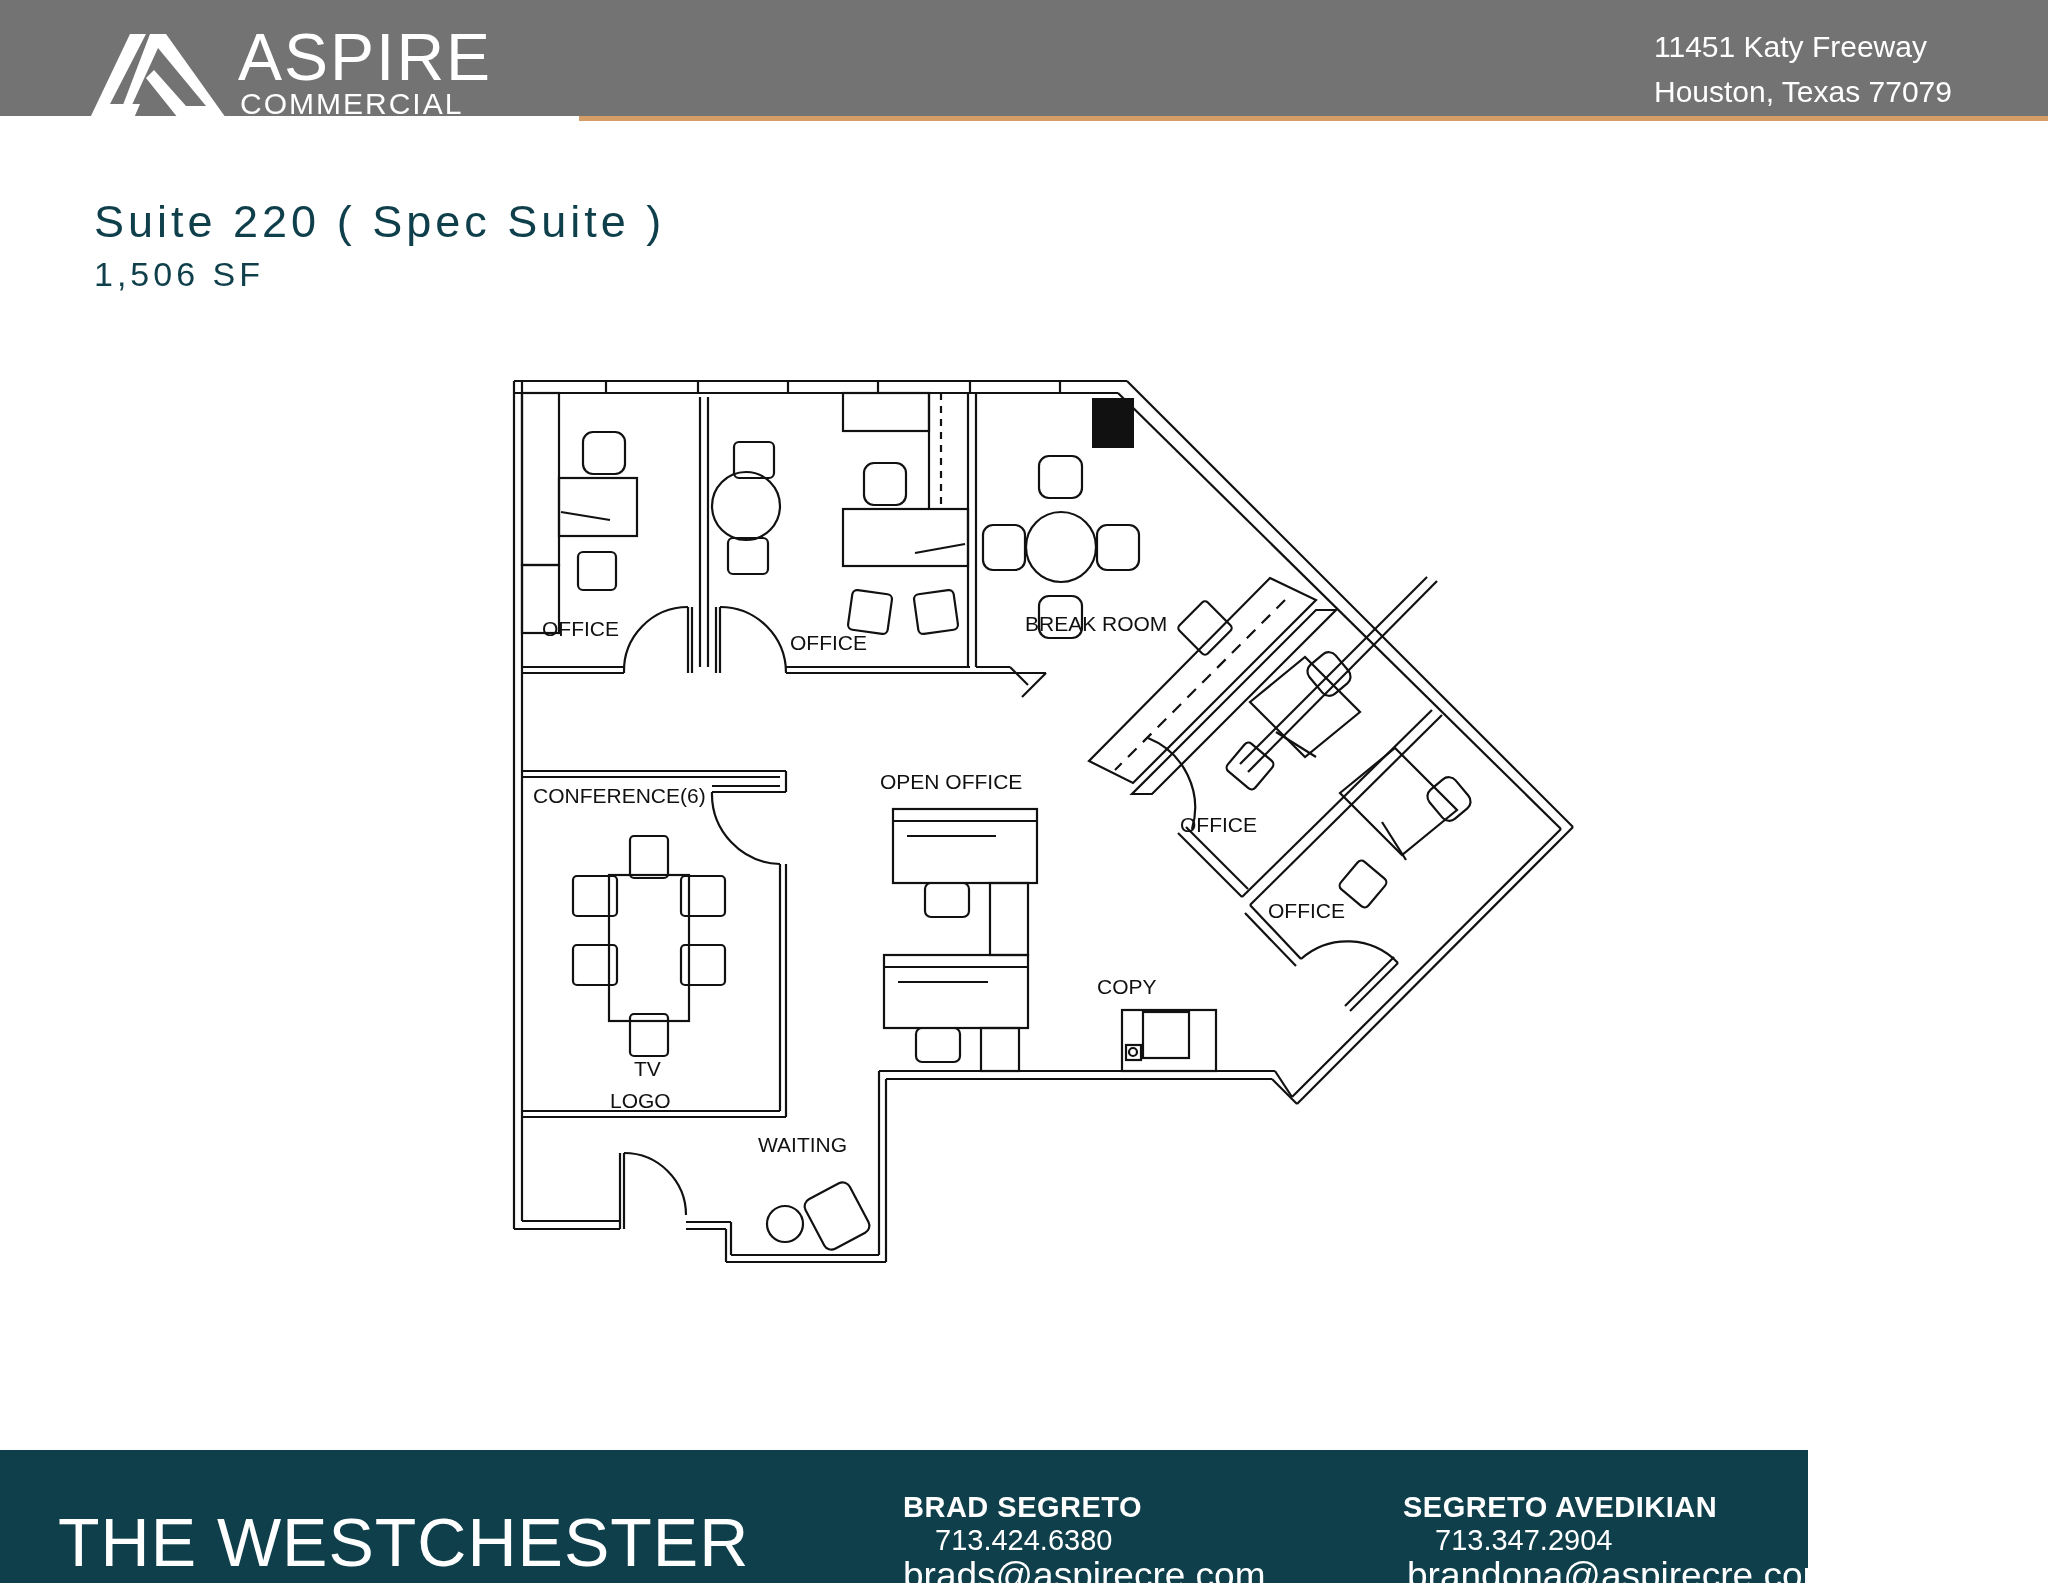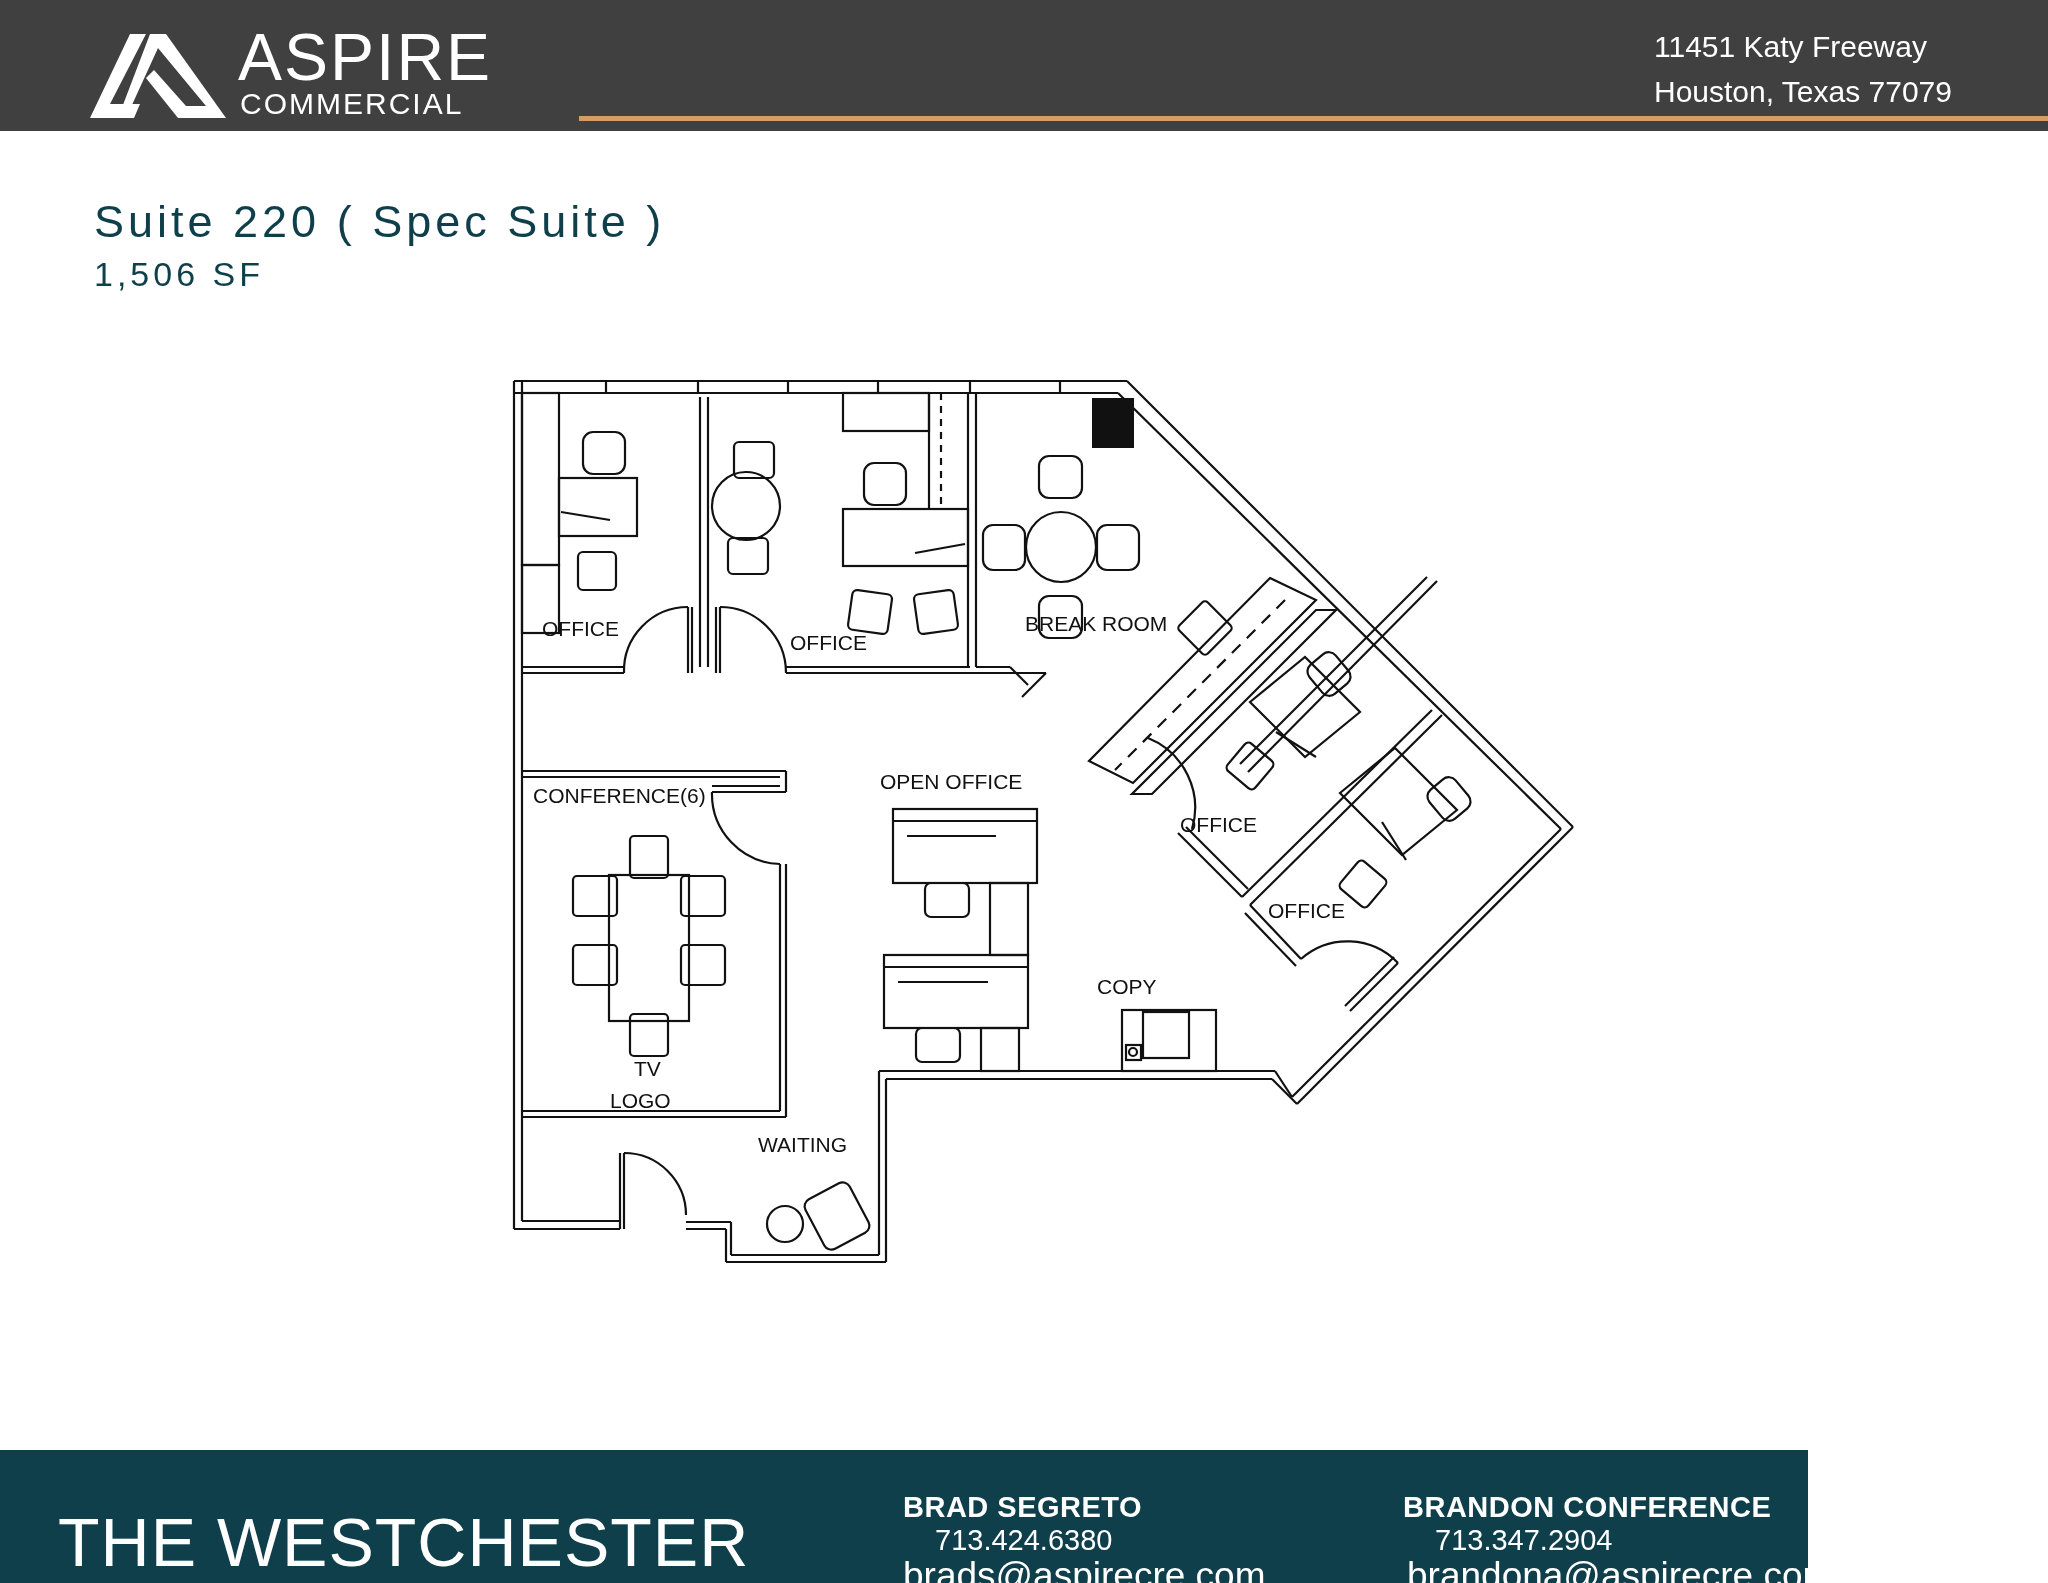--- a/index.html
+++ b/index.html
@@ -1,18 +1,18 @@
 <!DOCTYPE html>
 <html><head>
 <meta charset="utf-8">
 <style>
   * { margin:0; padding:0; box-sizing:border-box; }
   html, body { width:2048px; height:1583px; background:#ffffff; overflow:hidden; }
   body { position:relative; font-family:"Liberation Sans", sans-serif; }
-  .header { position:absolute; left:0; top:0; width:2048px; height:131px; background:#404040; }
+  .header { position:absolute; left:0; top:0; width:2048px; height:116px; background:#737373; }
   .logo-mark { position:absolute; left:90px; top:34px; width:136px; height:84px; }
   .brand-name { position:absolute; left:238px; top:22px; color:#ffffff; font-size:66px; font-weight:400; letter-spacing:2px; line-height:70px; }
   .brand-sub { position:absolute; left:240px; top:88px; color:#ffffff; font-size:30px; font-weight:300; letter-spacing:2px; line-height:32px; }
   .gold-line { position:absolute; left:579px; top:116px; width:1469px; height:5px; background:#d49e66; }
   .address { position:absolute; right:96px; top:24px; color:#ffffff; text-align:left; font-size:30px; line-height:45px; }
   .suite-title { position:absolute; left:94px; top:196px; color:#0e3f4b; font-size:45px; letter-spacing:4px; line-height:52px;text-align:right; }
   .suite-area { position:absolute; left:94px; top:250px; color:#0e3f4b; font-size:34px; letter-spacing:4px; line-height:48px; }
   .plan { position:absolute; left:0; top:0; width:2048px; height:1583px; pointer-events:none; }
   .plan text { font-family:"Liberation Sans", sans-serif; font-size:21px; fill:#111; }
   .footer { position:absolute; left:0; top:1450px; width:1808px; height:210px; background:#0e3f4b; }
@@ -225,17 +225,17 @@
 </svg>
 
 <div class="footer">
   <div class="building">THE WESTCHESTER</div>
   <div class="contact" style="left:903px;">
     <div class="name">BRAD SEGRETO</div>
     <div class="phone">713.424.6380</div>
     <div class="email">brads@aspirecre.com</div>
   </div>
   <div class="contact" style="left:1403px;">
-    <div class="name">BRANDON CONFERENCE</div>
+    <div class="name">SEGRETO AVEDIKIAN</div>
     <div class="phone">713.347.2904</div>
     <div class="email" style="padding-left:4px;">brandona@aspirecre.com</div>
   </div>
 </div>
 
 </body></html>

